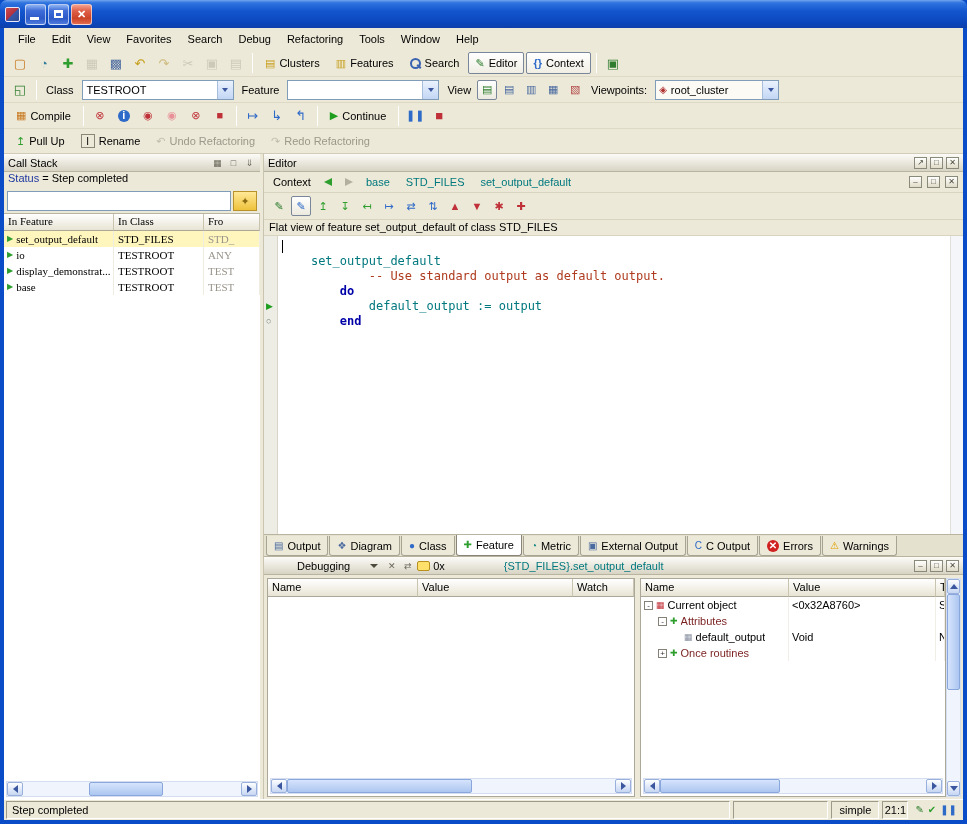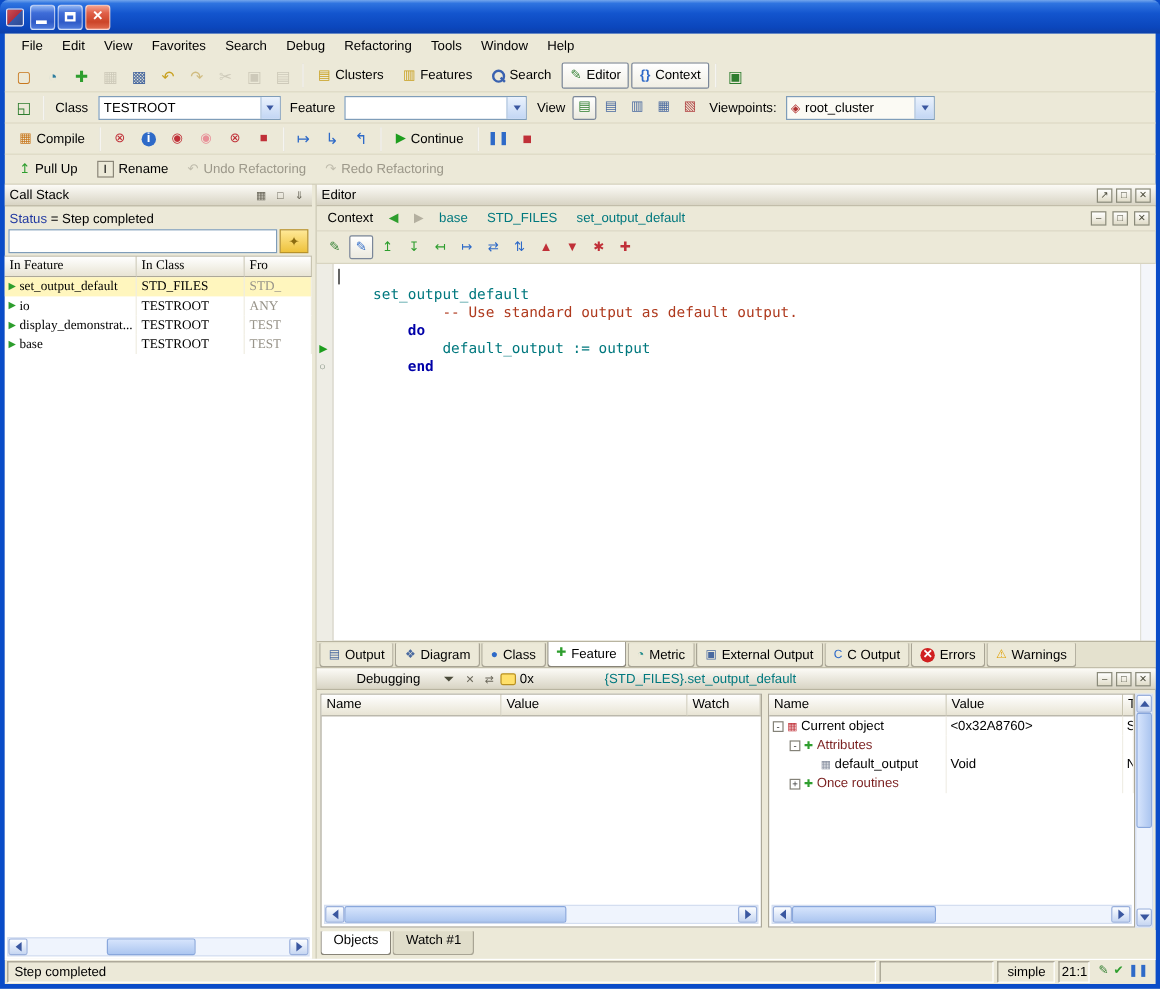--- a/index.html
+++ b/index.html
@@ -69,21 +69,21 @@
   .main-split { width:3px; flex:none; }
 
   .callstack { width:256px; flex:none; display:flex; flex-direction:column; min-height:0; }
   .panel-title { height:18px; flex:none; background:linear-gradient(180deg,#FCFBF7,#D8D4C4);
     border-bottom:1px solid #B8B4A0; display:flex; align-items:center; padding:0 4px; gap:3px; }
   .pt-label { flex:1; white-space:nowrap; overflow:hidden; }
   .pt-icon { font-size:9px; color:#6A675A; width:13px; text-align:center; }
   .mini-btn { width:13px; height:12px; border:1px solid #8A8A7A; background:linear-gradient(#FFFFFF,#E0DCC8);
     font-size:8px; line-height:10px; text-align:center; color:#4A4A3A; flex:none; }
 
-  .status-line { height:17px; flex:none; display:flex; align-items:flex-end; padding:0 4px; white-space:pre; }
+  .status-line { height:17px; flex:none; display:flex; align-items:flex-start; padding:0 4px; white-space:pre; }
   .status-k { color:var(--status-blue,#2038A0); }
   .cs-input-row { height:24px; flex:none; display:flex; align-items:center; padding:1px 3px; gap:2px; }
   .cs-input { flex:1; height:20px; border:1px solid #7F9DB9; background:#fff; font:inherit; padding:0 3px; }
   .gold-btn { width:24px; height:20px; flex:none; border:1px solid #B8922A; color:#8A6A10; font-size:11px;
     background:linear-gradient(180deg,#FFE896,#EEC23C); display:flex; align-items:center; justify-content:center; }
 
   .cs-grid { flex:1; display:flex; flex-direction:column; background:#fff; border-top:1px solid #B8B4A0; min-height:0;font-family:Liberation Serif, serif; }
   .cs-head { display:flex; height:17px; flex:none; }
   .cs-hcell { background:linear-gradient(180deg,#FFFFFF,#E8E4D4); border-right:1px solid #C8C4B0;
     border-bottom:1px solid #ACA899; padding:1px 4px; overflow:hidden; white-space:nowrap; }
@@ -561,20 +561,21 @@
             <span class="tbtn small">
               <span class="tglyph s" style="color: rgb(192, 48, 56);">▼</span>
             </span>
             <span class="tbtn small">
               <span class="tglyph s" style="color: rgb(192, 48, 56);">✱</span>
             </span>
             <span class="tbtn small">
               <span class="tglyph s" style="color: rgb(192, 48, 56);">✚</span>
             </span>
           </div>
+        <div class="flatview-bar">Flat view of feature set_output_default of class STD_FILES</div>
         <div class="code-wrap">
           <div class="gutter">
               <span class="gutter-mark arrow" style="top: 66px;">▶</span>
               <span class="gutter-mark circle" style="top: 81px;">○</span>
             </div>
           <div class="code"><div class="code-line"><span class="caret"></span></div><div class="code-line"><span class="pl">    </span><span class="id">set_output_default</span></div><div class="code-line"><span class="pl">            </span><span class="cm">-- Use standard output as default output.</span></div><div class="code-line"><span class="pl">        </span><span class="kw">do</span></div><div class="code-line"><span class="pl">            </span><span class="id">default_output := output</span></div><div class="code-line"><span class="pl">        </span><span class="kw">end</span></div></div>
           <div class="vscroll-slim"></div>
         </div>
         <div class="tabs-bar">
 
@@ -728,25 +729,20 @@
                 <span class="arr-u"></span>
               </span>
             <span class="sb-vtrack">
                 <span class="sb-vthumb"></span>
               </span>
             <span class="sb-btn">
                 <span class="arr-d"></span>
               </span>
           </div>
         </div>
-        <div class="debug-tabs">
-
-        <span class="dtab active">Objects</span>
-            <span class="dtab">Watch #1</span>
-          </div>
       </div>
     </div>
   </div>
 
   <div class="statusbar">
     <span class="sbcell grow">Step completed</span>
     <span class="sbcell progress"></span>
     <span class="sbcell mode">simple</span>
     <span class="sbcell pos">21:1</span>
     <span class="sb-icons">

